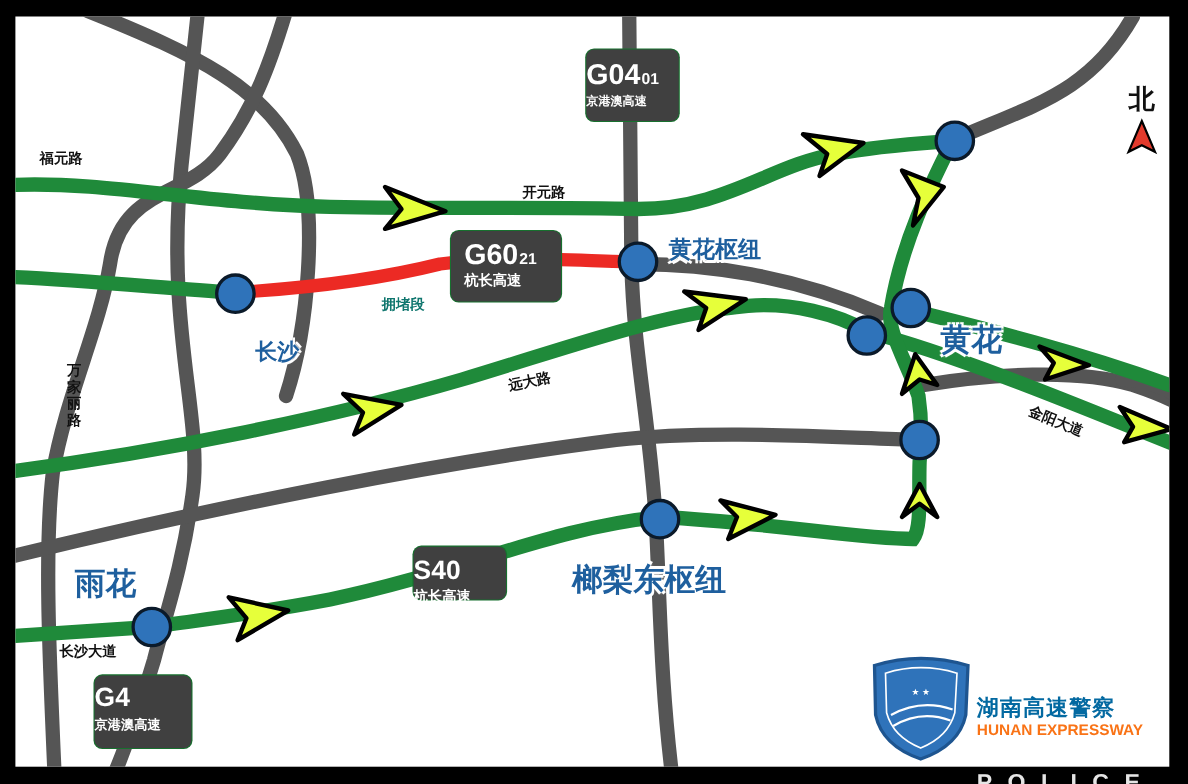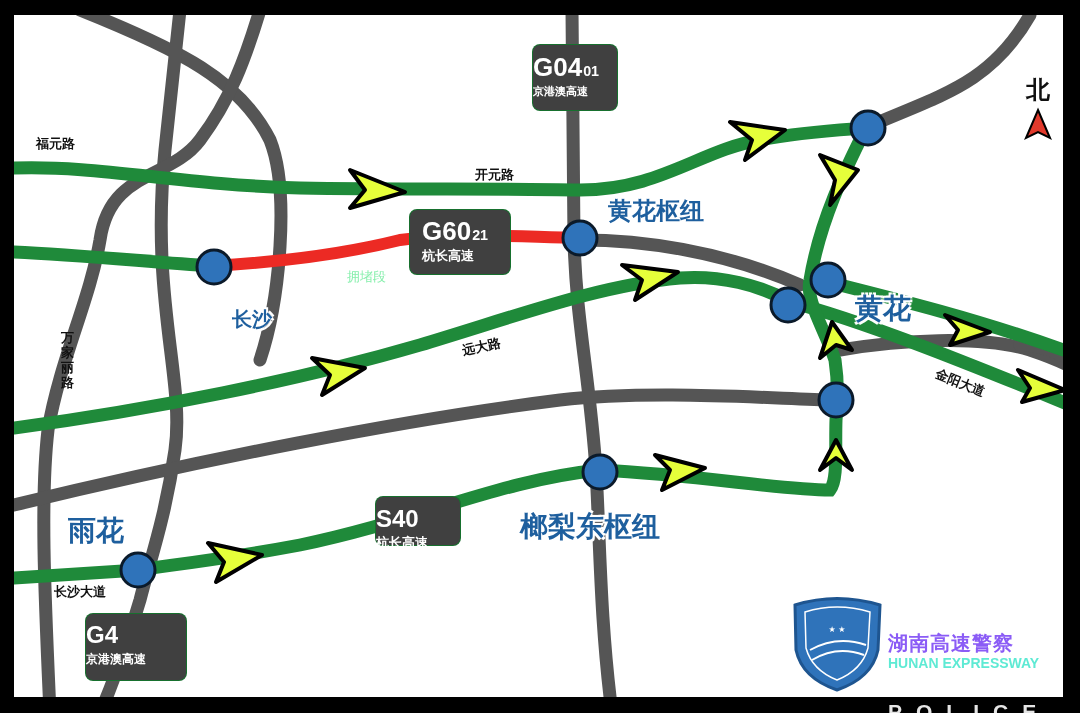--- a/index.html
+++ b/index.html
@@ -7,23 +7,23 @@
          font-family:"DejaVu Sans","Liberation Sans",sans-serif; }
   #map { position:absolute; left:0; top:0; width:1080px; height:713px; }
   .shield { position:absolute; background:#404040; border-radius:7px; color:#fff;
             text-align:left; box-shadow:0 0 0 1px #17702e; }
   .shield .code { font-family:"Liberation Sans",sans-serif; font-weight:bold; line-height:1; display:block; }
   .shield .code sub { font-size:0.55em; vertical-align:baseline; position:relative; top:0; margin-left:1px; }
   .shield .name { display:block; font-weight:bold; line-height:1; }
   .place { position:absolute; color:#1e5f9e; font-weight:bold; font-family:"DejaVu Sans",sans-serif;
            text-shadow: 0 0 3px #fff, 0 0 3px #fff, 2px 2px 0 #fff, -2px -2px 0 #fff, 2px -2px 0 #fff, -2px 2px 0 #fff; }
   .road-label { position:absolute; color:#111; font-weight:bold; font-size:13px; font-family:"DejaVu Sans",sans-serif; white-space:nowrap; }
-  .jam-label { position:absolute; color:#86efac; font-weight:normal; font-size:13px; font-family:"DejaVu Sans",sans-serif; }
-  .logo-text-cn { position:absolute; left:888px; top:630px; font-size:20px; font-weight:bold; color:#8b5cf6; letter-spacing:1px; }
-  .logo-text-en { position:absolute; left:888px; top:655px; font-size:14px; font-weight:bold; color:#5eead4; font-family:"Liberation Sans",sans-serif; }
+  .jam-label { position:absolute; color:#0f766e; font-weight:bold; font-size:13px; font-family:"DejaVu Sans",sans-serif; }
+  .logo-text-cn { position:absolute; left:888px; top:630px; font-size:20px; font-weight:bold; color:#0369a1; letter-spacing:1px; }
+  .logo-text-en { position:absolute; left:888px; top:655px; font-size:14px; font-weight:bold; color:#f97316; font-family:"Liberation Sans",sans-serif; }
   .logo-text-police { position:absolute; left:888px; top:700px; font-size:21px; font-weight:900; color:#e5e5e5; letter-spacing:14px; font-family:"Liberation Sans",sans-serif; }
   .north-label { position:absolute; left:1026px; top:74px; font-size:24px; font-weight:bold; color:#111; }
 </style>
 </head>
 <body>
 
 <svg id="map" viewBox="0 0 1080 713" xmlns="http://www.w3.org/2000/svg">
 
   <rect x="0" y="0" width="1080" height="713" fill="#000"></rect>
   <rect x="14" y="15" width="1049" height="682" fill="#ffffff"></rect>
@@ -100,27 +100,27 @@
 <div class="shield" style="left:410px;top:210px;width:88px;height:64px;padding-left:12px;">
   <span class="code" style="font-size:26px;margin-top:8px;"><span>G60</span><sub>21</sub></span>
   <span class="name" style="font-size:13px;margin-top:5px;">杭长高速</span>
 </div>
 
 <div class="shield" style="left:376px;top:497px;width:84px;height:48px;">
   <span class="code" style="font-size:24px;margin-top:10px;">S40</span>
   <span class="name" style="font-size:13px;margin-top:5px;">杭长高速</span>
 </div>
 
-<div class="shield" style="left:86px;top:614px;width:100px;height:66px;">
+<div class="shield" style="left:86px;top:614px;width:88px;height:66px;">
   <span class="code" style="font-size:24px;margin-top:9px;">G4</span>
   <span class="name" style="font-size:12px;margin-top:6px;">京港澳高速</span>
 </div>
 
 <div class="place" style="left:232px;top:306px;font-size:20px;">长沙</div>
-<div class="place" style="left:608px;top:195px;font-size:24px;">黄花枢纽</div>
+<div class="place" style="left:608px;top:213px;font-size:21px;">黄花枢纽</div>
 <div class="place" style="left:855px;top:242px;font-size:28px;margin-top:48px;">黄花</div>
 <div class="place" style="left:68px;top:512px;font-size:28px;">雨花</div>
 <div class="place" style="left:520px;top:508px;font-size:28px;">榔梨东枢纽</div>
 
 <div class="road-label" style="left:36px;top:135px;">福元路</div>
 <div class="road-label" style="left:475px;top:166px;">开元路</div>
 <div class="road-label" style="left:462px;top:338px;transform:rotate(-12deg);">远大路</div>
 <div class="road-label" style="left:61px;top:330px;width:14px;white-space:normal;line-height:15px;">万家丽路</div>
 <div class="road-label" style="left:54px;top:583px;">长沙大道</div>
 <div class="road-label" style="left:934px;top:374px;transform:rotate(22deg);">金阳大道</div>

